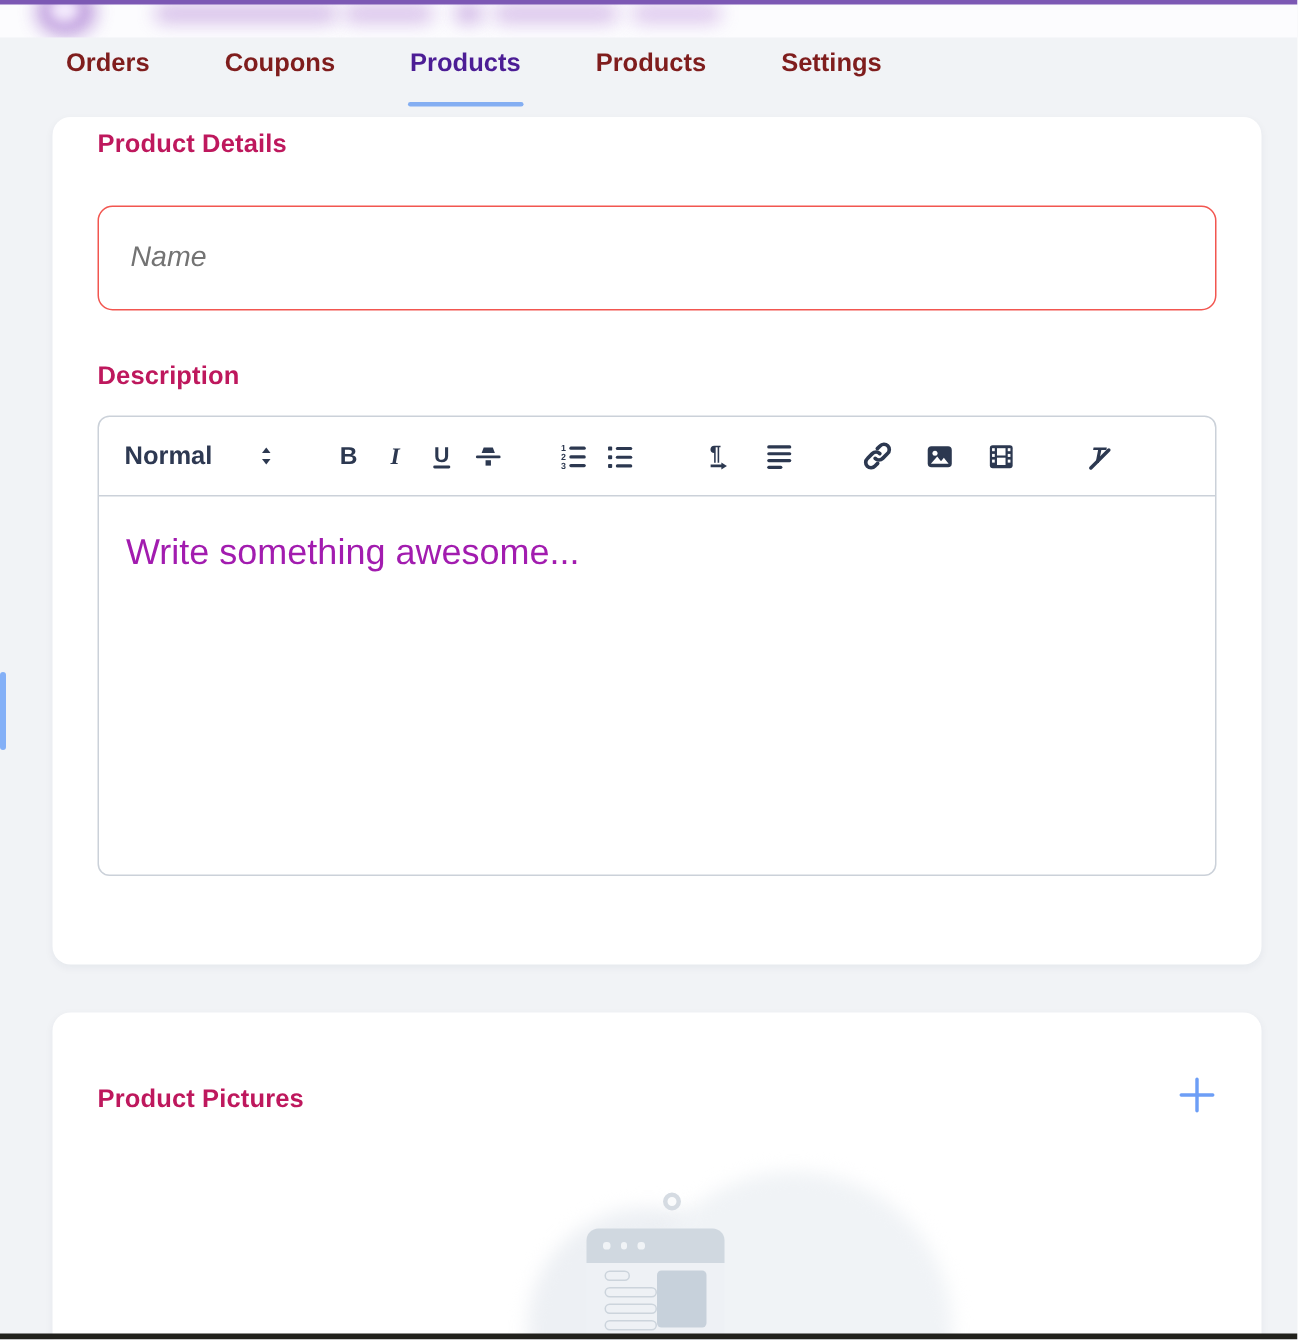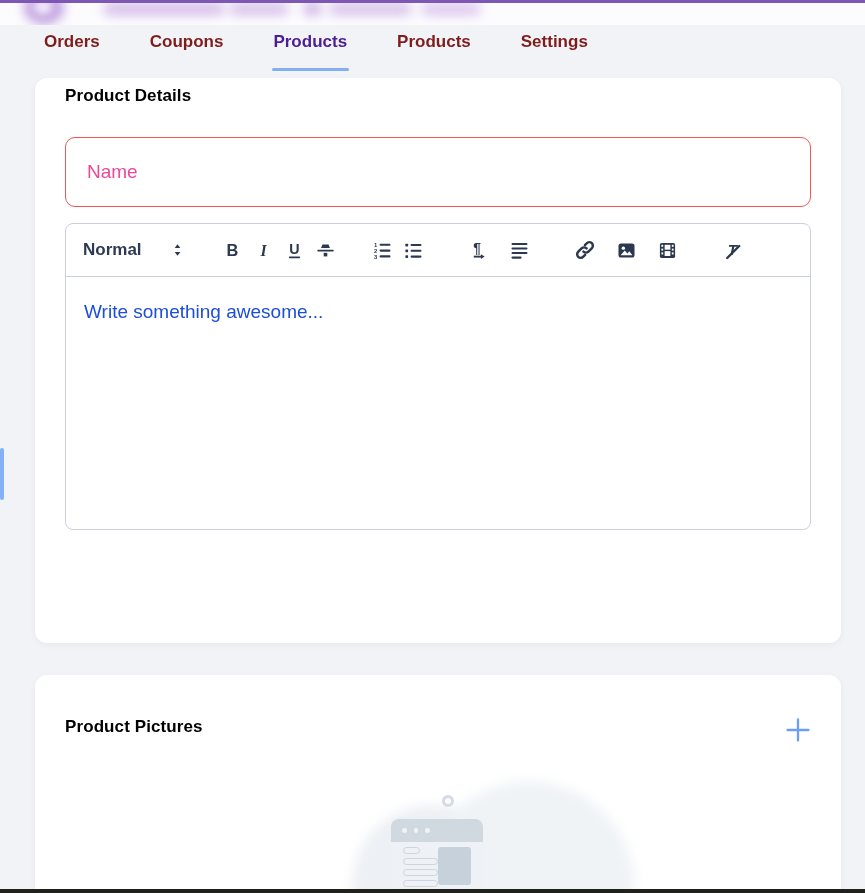--- a/index.html
+++ b/index.html
@@ -29,50 +29,50 @@
   .tabs { position:absolute; left:0; top:25px; width:865px; height:46px; display:flex; gap:50px; padding-left:44px; align-items:flex-start; padding-top:5px; }
   .tab { position:relative; height:41px; font-size:17px; font-weight:600; color:#7f1d1d; cursor:pointer; padding-top:2px; }
   .tab.active { color:#4c1d95; font-weight:700; }
   .tab-underline { position:absolute; left:-1px; right:-2px; bottom:0; height:3px; border-radius:2px; background:#84aef2; }
 
   
   .card { position:absolute; left:35px; width:806px; background:#ffffff; border-radius:12px; box-shadow:0 2px 6px rgba(25,39,70,0.05); }
   .card-details  { top:78px;  height:565px; padding:8px 30px 30px 30px; }
   .card-pictures { top:675px; height:260px; padding:28px 30px; overflow:hidden; }
 
-  .section-title { font-size:17px; font-weight:700; color:#000000; letter-spacing:.1px; }
+  .section-title { font-size:17px; font-weight:700; color:#be185d; letter-spacing:.1px; }
 
   
   .name-field {
     margin-top:31px; height:70px; border:1.5px solid #f25650; border-radius:10px;
     display:flex; align-items:center; padding-left:21px; cursor:text; background:#fff;
   }
-  .name-label { color:#ec4899; font-size:19px; }
+  .name-label { color:#737373; font-size:19px;font-style:italic; }
   .field-error { margin-top:14px; margin-left:18px; color:#ef4a44; font-size:14px; }
 
   .desc-label { margin-top:34px; }
 
   
   .editor { margin-top:16px; border:1px solid #cbd1d9; border-radius:8px; height:307px; background:#fff; }
   .editor-toolbar { height:53px; border-bottom:1px solid #cbd1d9; display:flex; align-items:center; padding:0 6px 0 17px; }
   .tb-group { display:flex; align-items:center; }
   .format-select { display:flex; align-items:center; cursor:pointer; margin-right:14px; }
   .format-label { font-size:17px; font-weight:700; color:#2e3952; }
   .format-select svg { margin-left:28px; }
   .tb-btn { width:28px; height:28px; display:flex; align-items:center; justify-content:center; cursor:pointer; margin:0 1.5px; border-radius:4px; }
   .tb-btn svg { display:block; }
   .g2 { margin-left:18px; }
   .g3 { margin-left:26px; }
   .g4 { margin-left:34px; }
   .g6 { margin-left:12px; }
   .editor-body { padding:24px 18px; cursor:text; height:253px; }
-  .editor-placeholder { color:#1d4ed8; font-size:19px; }
-
-  
-  .pictures-header { display:flex; justify-content:space-between; align-items:flex-start; margin-top:14px; }
+  .editor-placeholder { color:#a21caf; font-size:24px; }
+
+  
+  .pictures-header { display:flex; justify-content:space-between; align-items:flex-end; margin-top:14px; }
   .add-btn { width:26px; height:26px; display:flex; align-items:center; justify-content:center; cursor:pointer; }
 
   
   .illo-cloud-a { position:absolute; left:317px; top:130px; width:160px; height:160px; border-radius:50%; background:#edf0f4; filter:blur(6px); }
   .illo-cloud-b { position:absolute; left:388px; top:106px; width:212px; height:212px; border-radius:50%; background:#f0f3f6; filter:blur(6px); }
   .illo-ring { position:absolute; left:407px; top:120px; width:12px; height:12px; border:3.5px solid #d5dbe2; border-radius:50%; background:#fafbfc; z-index:2; }
   .illo-window { position:absolute; left:356px; top:144px; width:92px; height:96px; background:#eef1f5; border-radius:8px; z-index:2; }
   .illo-winbar { height:23px; background:#d0d8e0; border-radius:8px 8px 0 0; display:flex; align-items:center; padding-left:11px; gap:7px; }
   .illo-dot { width:4.5px; height:4.5px; border-radius:50%; background:#f0f3f6; }
   .illo-lines { position:absolute; left:12px; top:28px; }
@@ -112,20 +112,21 @@
   <div class="tab">Settings</div>
 </nav>
 
 <section class="card card-details">
   <h2 class="section-title">Product Details</h2>
 
   <div class="name-field">
     <span class="name-label">Name</span>
   </div>
 
+  <h3 class="section-title desc-label">Description</h3>
 
   <div class="editor">
     <div class="editor-toolbar">
 
       <div class="format-select">
         <span class="format-label">Normal</span>
         <svg width="15" height="18" viewBox="0 0 18 18">
           <path class="ink" d="M9 2.2 L12.4 6.6 H5.6 Z"></path>
           <path class="ink" d="M9 15.8 L5.6 11.4 H12.4 Z"></path>
         </svg>

